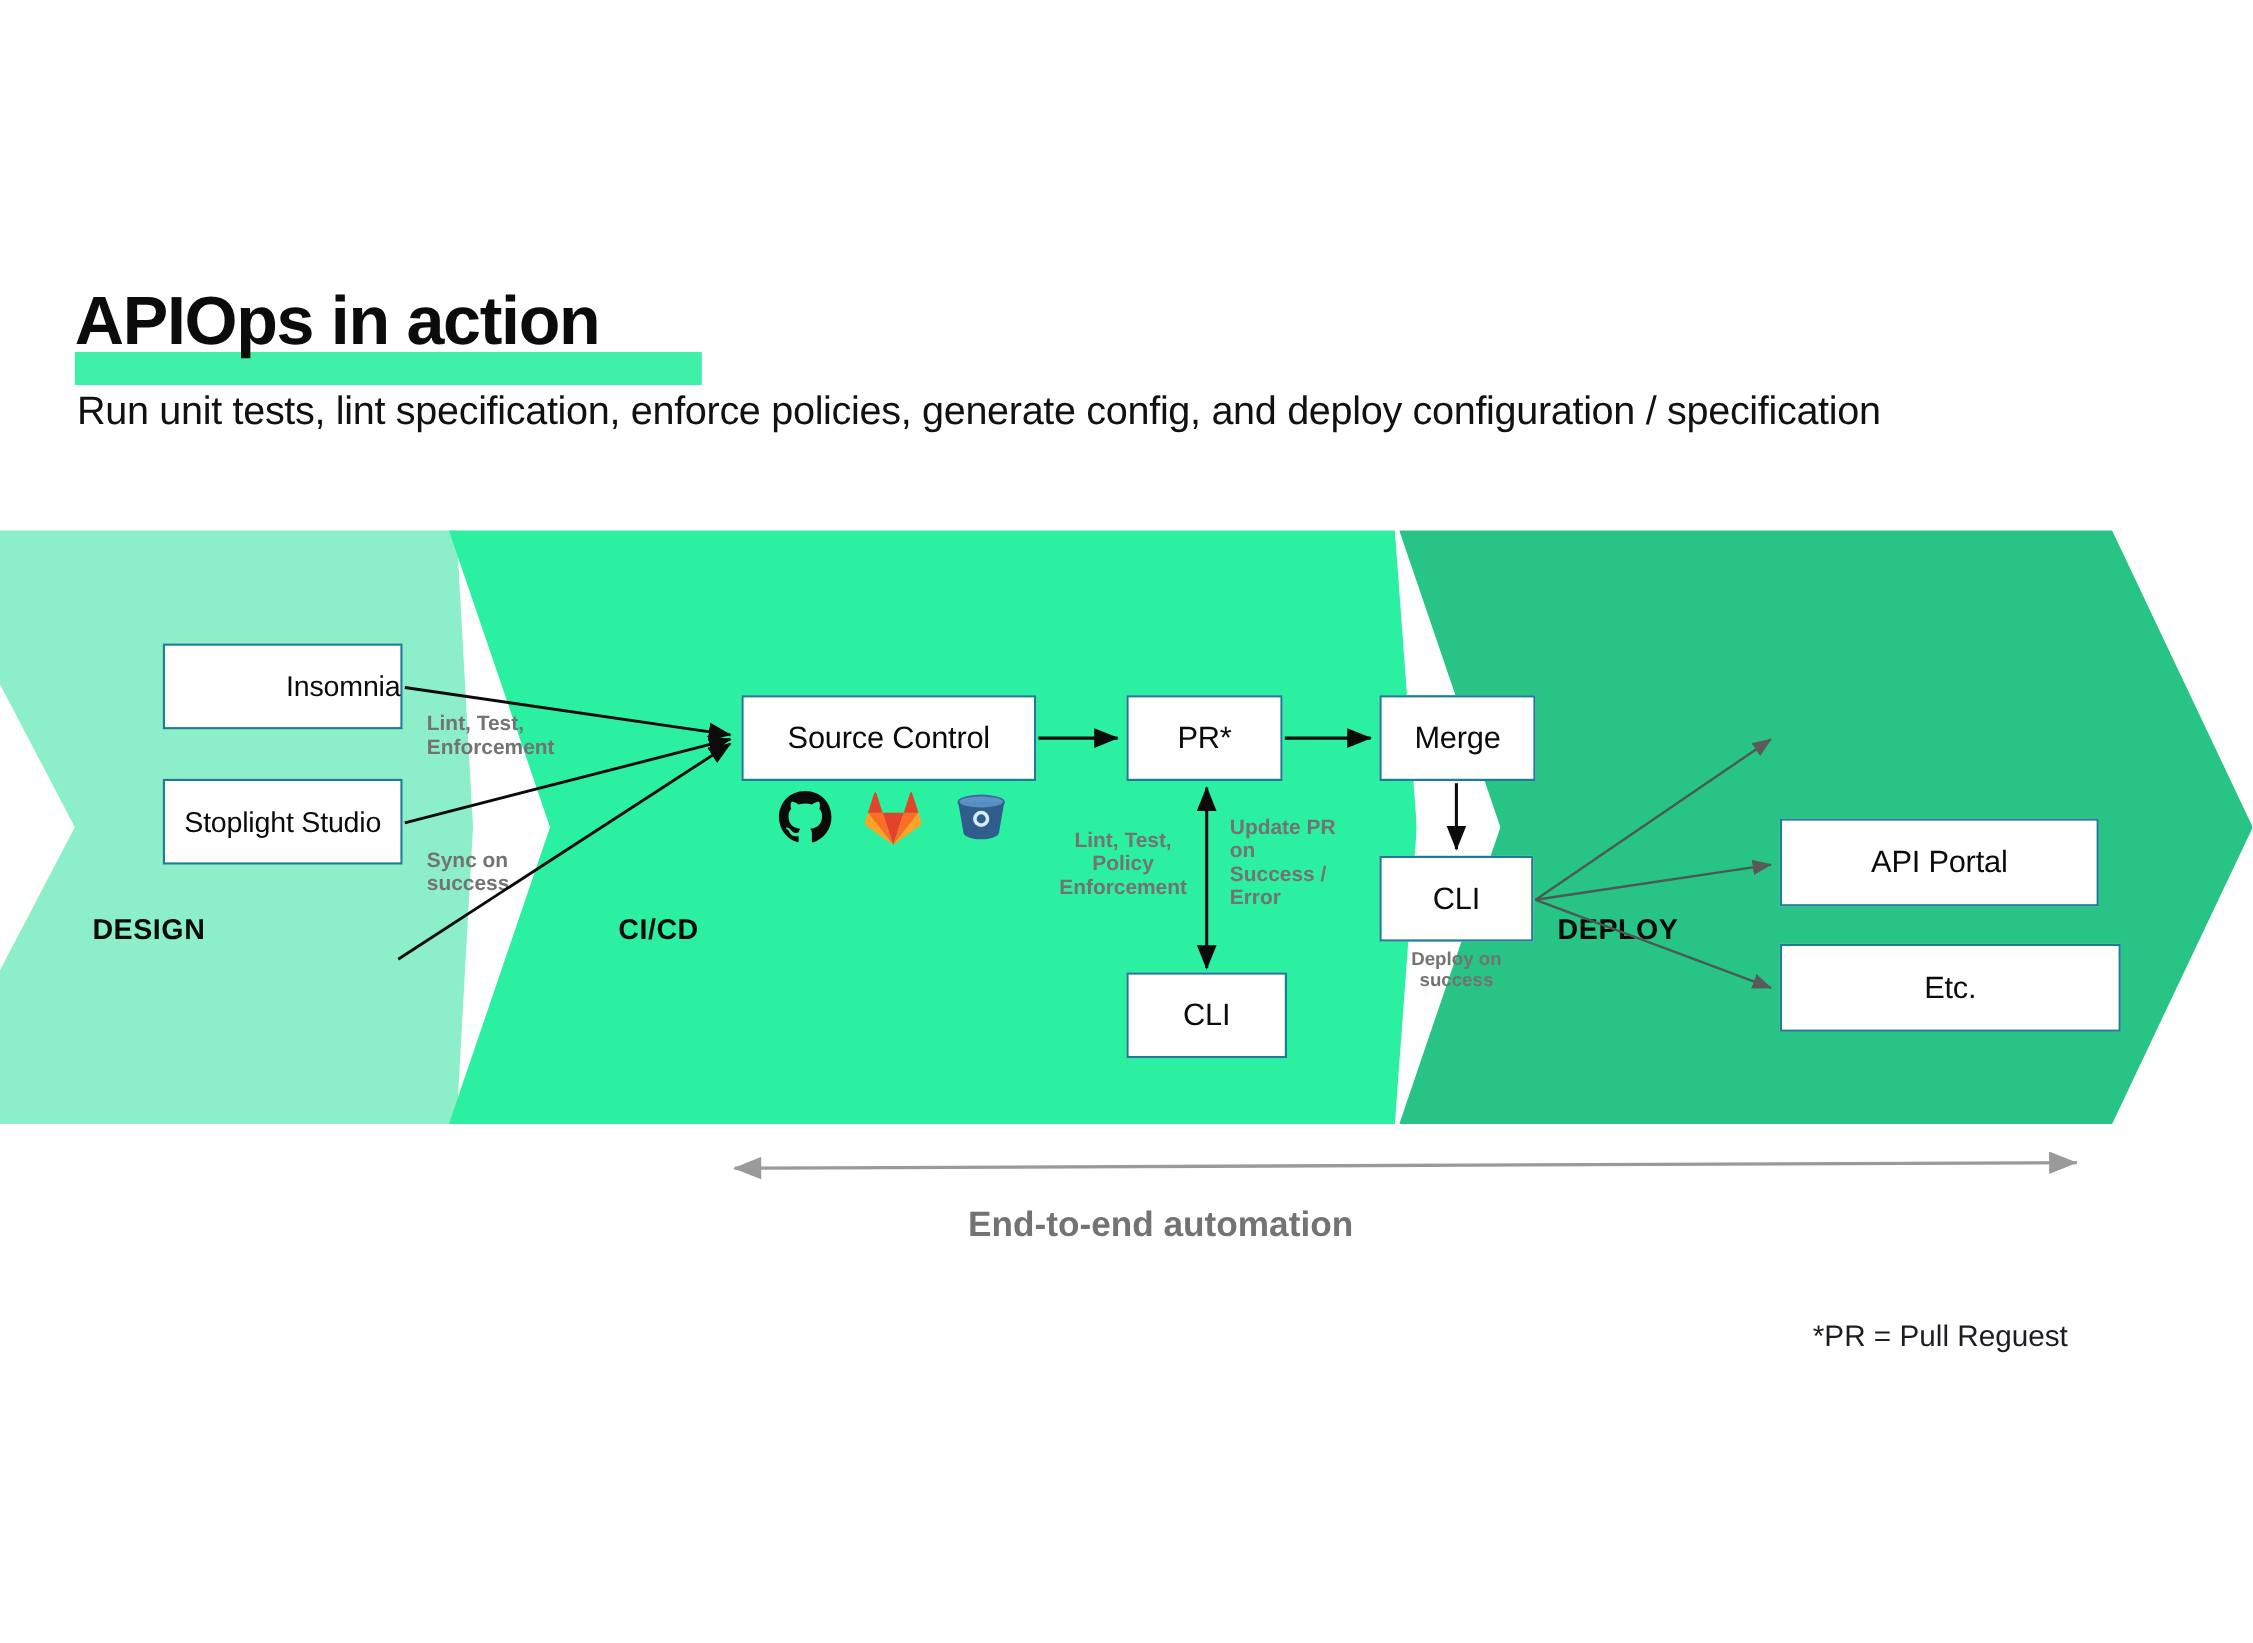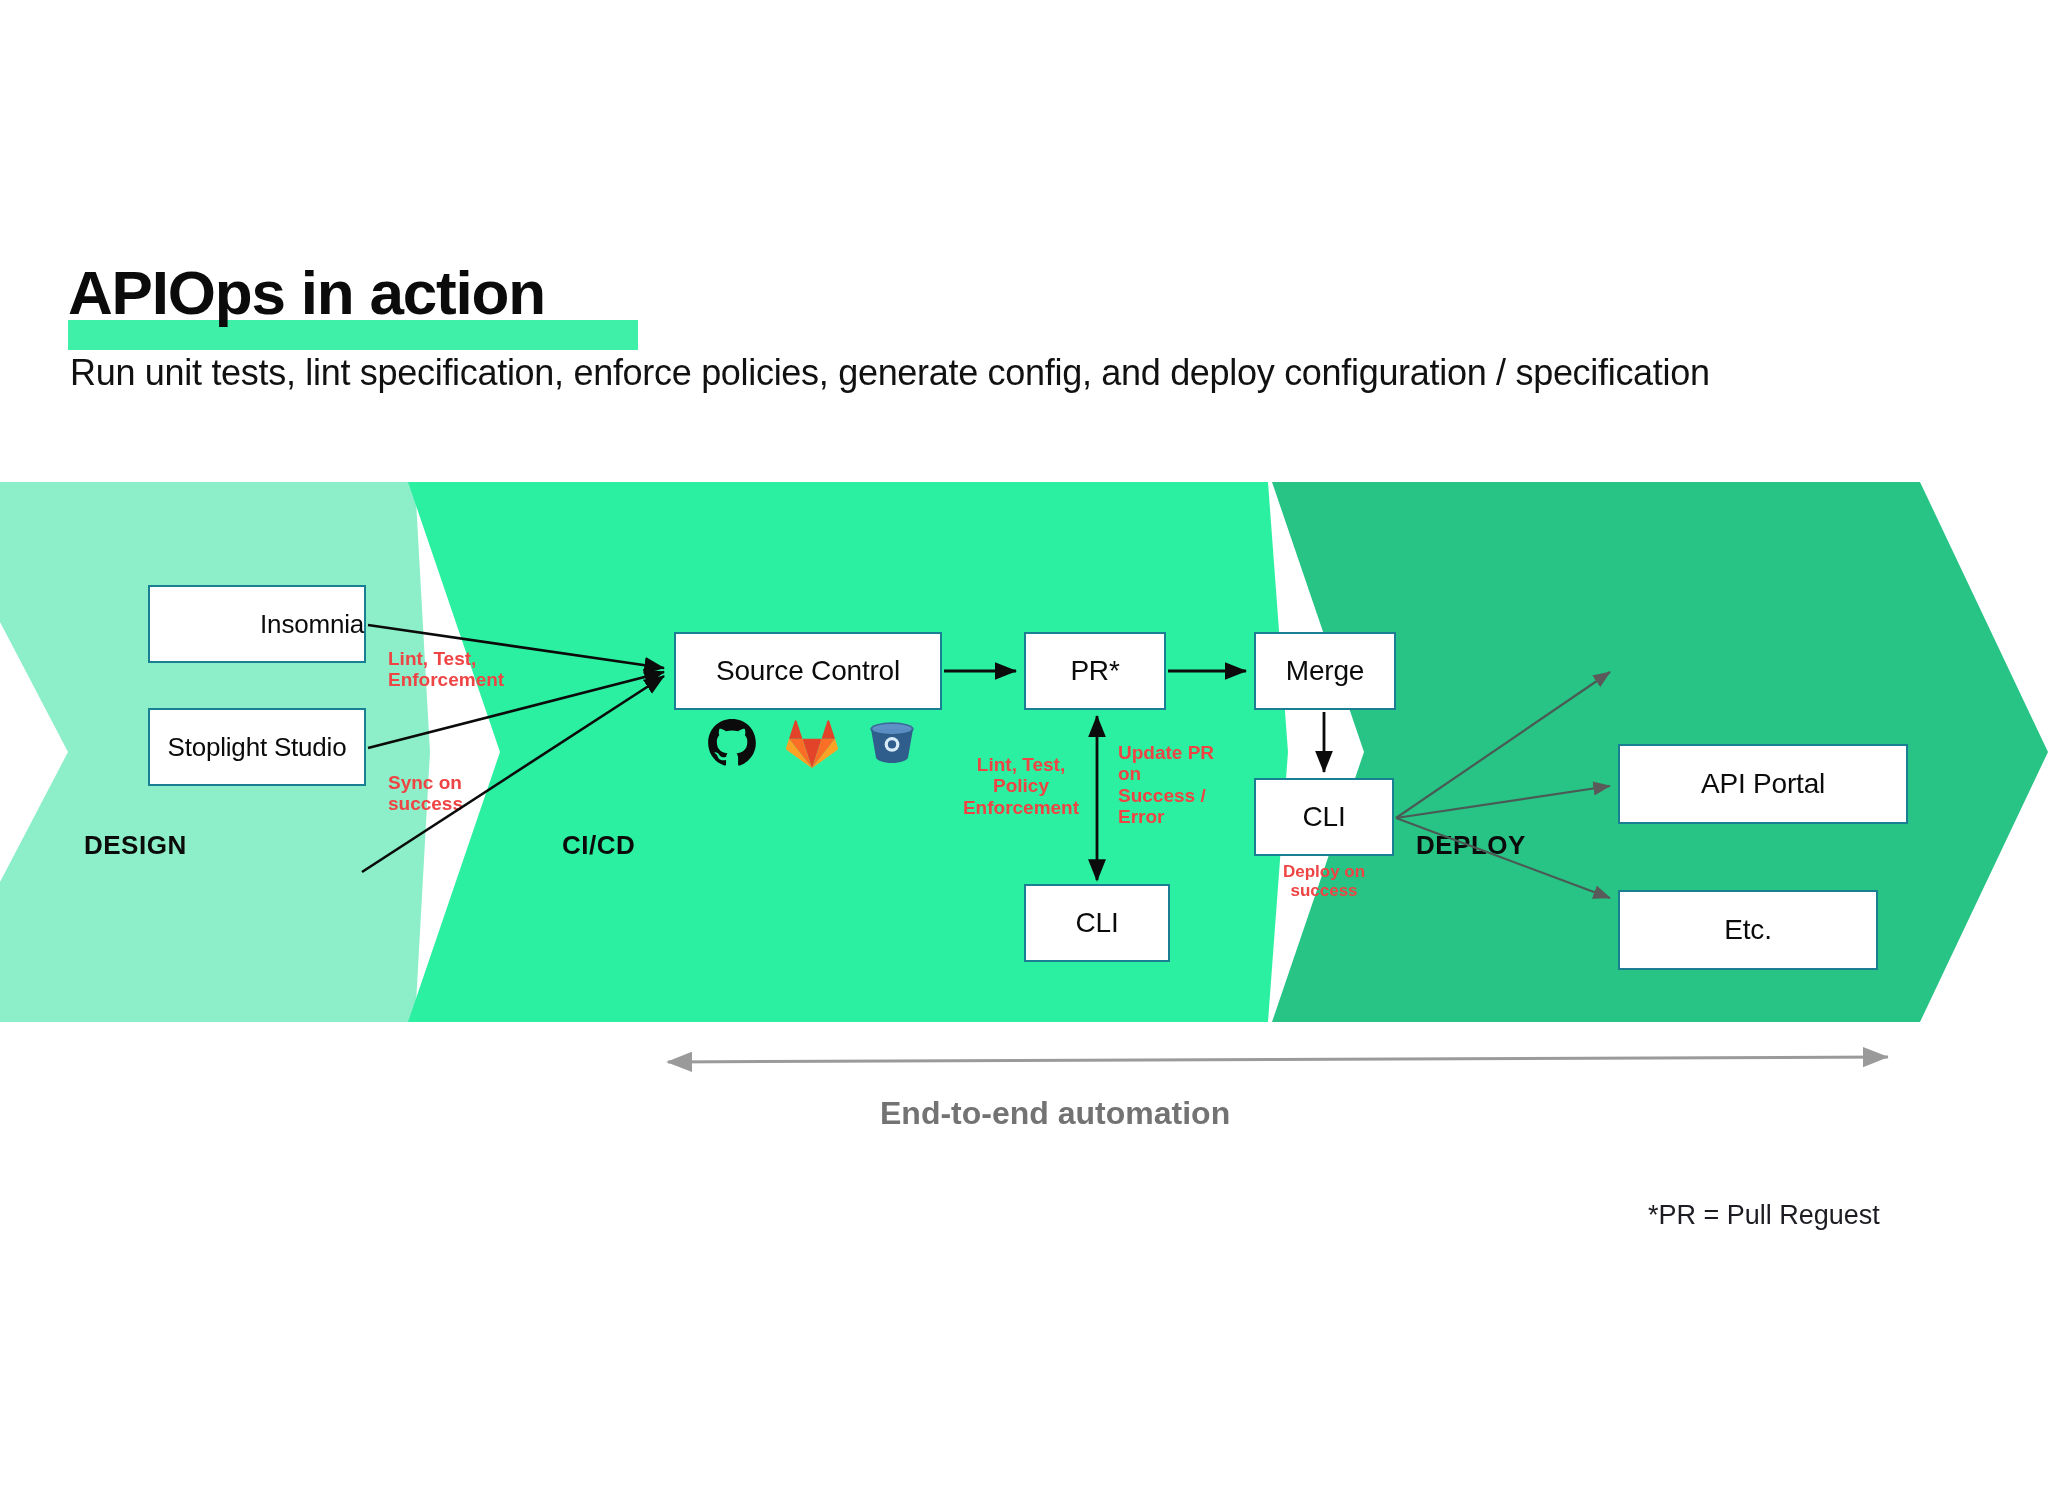--- a/index.html
+++ b/index.html
@@ -54,21 +54,21 @@
   .node{
     position:absolute;background:#ffffff;border:2px solid #1a7f93;
     display:flex;align-items:center;justify-content:center;
     color:#0b0b0b;box-sizing:border-box;
   }
   .node span{font-size:26px;font-weight:400;letter-spacing:-0.2px;white-space:nowrap;}
   .node.big span{font-size:28px;}
 
   
   .edge-label{
-    position:absolute;color:#ef4444;font-weight:700;
+    position:absolute;color:#737373;font-weight:700;
     font-size:19px;line-height:1.12;white-space:pre-line;
   }
   .edge-label.center{text-align:center;}
   .edge-label.small{font-size:17px;}
 
   
   svg.overlay{position:absolute;left:0;top:0;width:2048px;height:1494px;overflow:visible;pointer-events:none;}
 
   
   .sc-icons{position:absolute;left:706px;top:718px;display:flex;gap:28px;align-items:center;}
@@ -170,21 +170,21 @@
   <div class="edge-label" style="left:1118px;top:742px;width:120px;">Update PR
 on
 Success /
 Error</div>
   <div class="edge-label center small" style="left:1258px;top:862px;width:132px;">Deploy on
 success</div>
 
   <div class="node big" style="left:1618px;top:744px;width:290px;height:80px;">
     <span>API Portal</span>
   </div>
-  <div class="node big" style="left:1618px;top:890px;width:260px;height:80px;">
+  <div class="node big" style="left:1618px;top:858px;width:310px;height:80px;">
     <span>Etc.</span>
   </div>
 
   <svg class="overlay">
     <defs>
       <marker id="ah" markerWidth="9" markerHeight="9" refX="7.6" refY="3.2" orient="auto" markerUnits="strokeWidth">
         <path d="M0,0 L8,3.2 L0,6.4 z" fill="#0b0b0b"></path>
       </marker>
       <marker id="ah-start" markerWidth="9" markerHeight="9" refX="0.6" refY="3.2" orient="auto" markerUnits="strokeWidth">
         <path d="M8,0 L0,3.2 L8,6.4 z" fill="#0b0b0b"></path>

